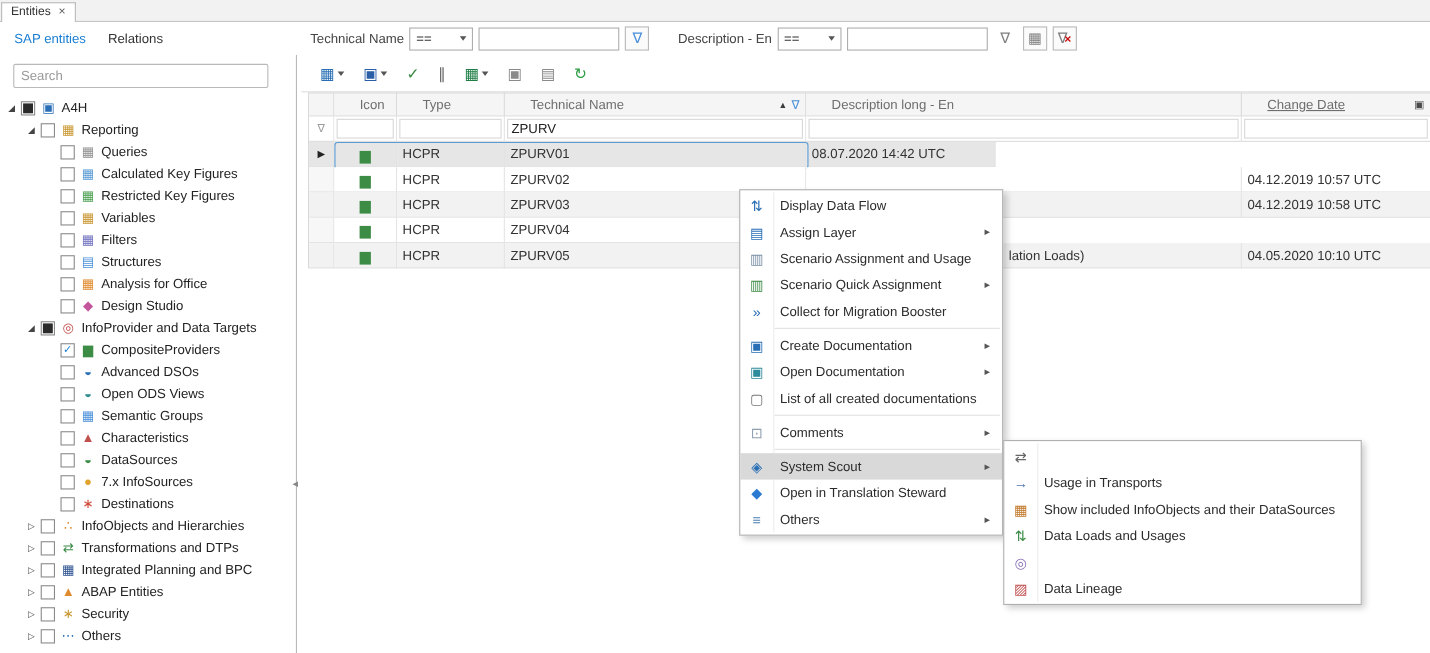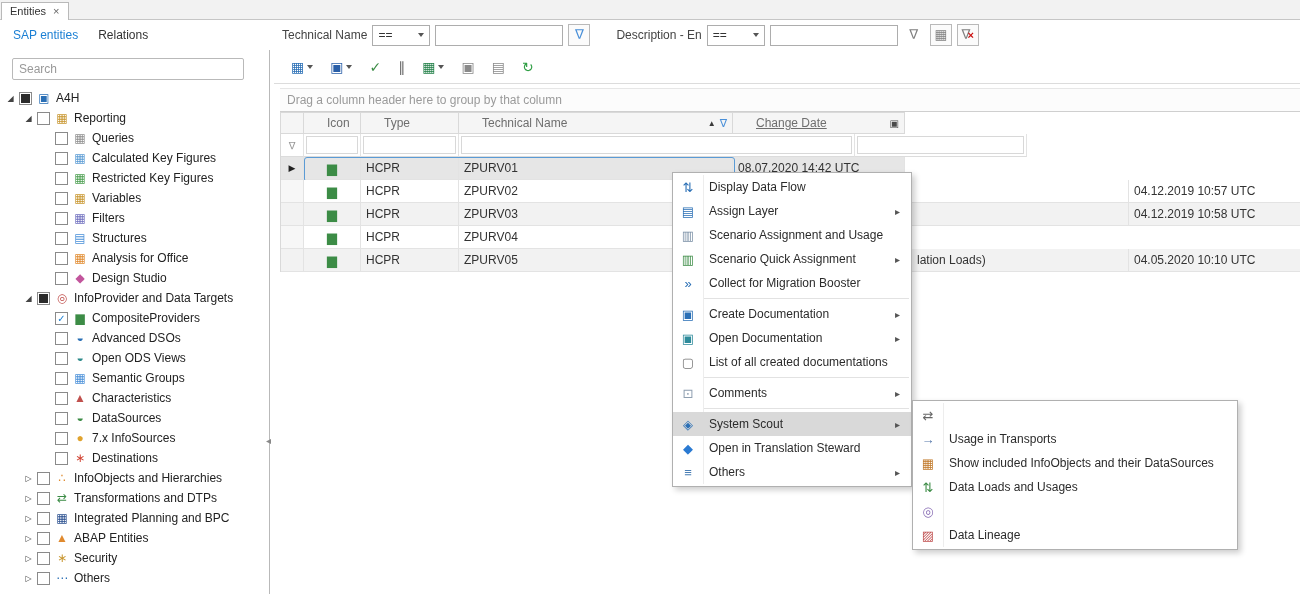--- a/index.html
+++ b/index.html
@@ -310,54 +310,59 @@
           <div class="tbtn">
             <span class="gi" style="color: rgb(138, 138, 138);">▣</span>
           </div>
           <div class="tbtn">
             <span class="gi" style="color: rgb(138, 138, 138);">▤</span>
           </div>
           <div class="tbtn">
             <span class="gi" style="color: rgb(47, 158, 68);">↻</span>
           </div>
         </div>
-      <div class="groupbar">
-        <span>Drag a column header here to group by that column</span>
-      </div>
       <div class="grid" id="grid">
           <div class="grow">
             <div class="cell hcell ind" style="width: 23px;"></div>
             <div class="cell hcell" style="width: 57px;">
               <span class="hlabel">Icon</span>
             </div>
             <div class="cell hcell" style="width: 98px;">
               <span class="hlabel">Type</span>
             </div>
             <div class="cell hcell" style="width: 274px;">
               <span class="hlabel">Technical Name</span>
               <span class="sort">▲</span>
               <span class="colfilter">∇</span>
             </div>
+            <div class="cell hcell" style="width: 396px;">
+              <span class="hlabel">Description long - En</span>
+            </div>
             <div class="cell hcell" style="width: 172px; text-decoration: underline;">
               <span class="hlabel">Change Date</span>
               <span class="colchooser">▣</span>
             </div>
           </div>
           <div class="grow frow">
             <div class="cell fcell ind" style="width: 23px;">
               <div class="fbox">
                 <span class="ffunnel">∇</span>
               </div>
             </div>
             <div class="cell fcell" style="width: 57px;">
               <div class="fbox"></div>
             </div>
             <div class="cell fcell" style="width: 98px;">
               <div class="fbox"></div>
             </div>
+            <div class="cell fcell" style="width: 274px;">
+              <div class="fbox">
+                <span>ZPURV</span>
+              </div>
+            </div>
             <div class="cell fcell" style="width: 396px;">
               <div class="fbox"></div>
             </div>
             <div class="cell fcell" style="width: 172px;">
               <div class="fbox"></div>
             </div>
           </div>
           <div class="grow drow alt sel">
             <div class="cell dcell ind" style="width: 23px;">
               <span class="rowarrow">▶</span>

